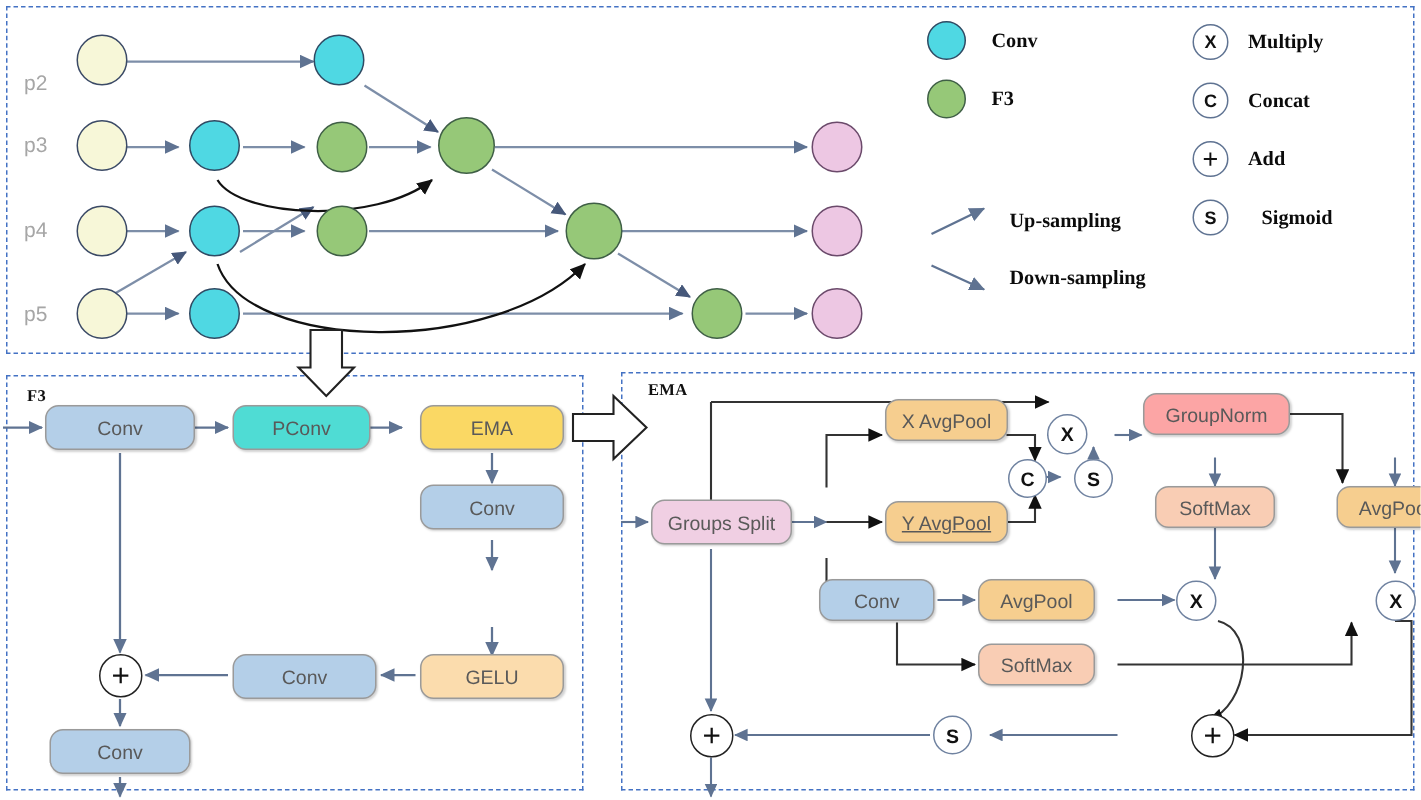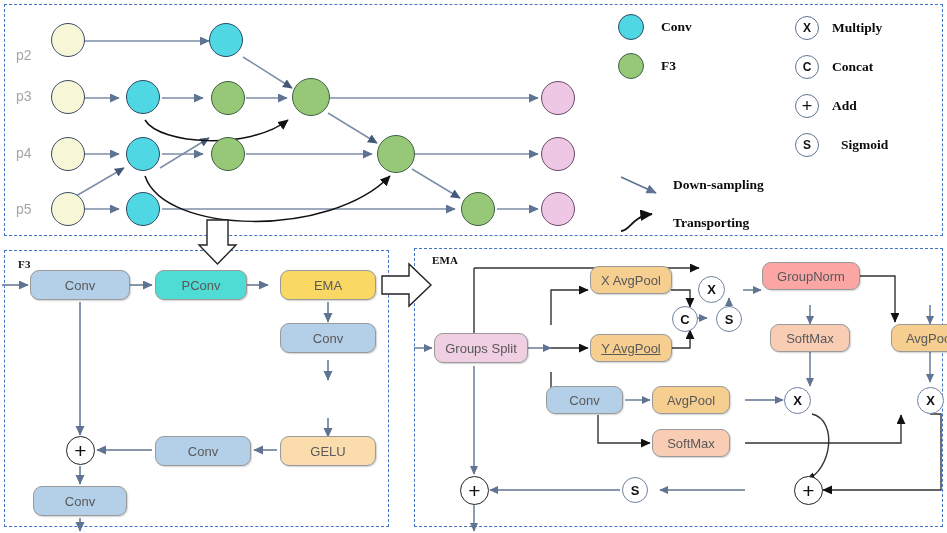--- a/index.html
+++ b/index.html
@@ -146,31 +146,31 @@
 
   <div class="lg-item" style="left:618px;top:14px;">
     <div class="lg-dot" style="background:#4fd8e3;border:1.4px solid #2f4a63;"></div>
     <div class="lg-txt" style="margin-left:17px;">Conv</div>
   </div>
   <div class="lg-item" style="left:618px;top:53px;">
     <div class="lg-dot" style="background:#96c878;border:1.4px solid #3f5f46;"></div>
     <div class="lg-txt" style="margin-left:17px;">F3</div>
   </div>
 
+  <div class="lg-item" style="left:618px;top:134px;">
+    <svg width="46" height="26">
+      <line x1="3" y1="22" x2="38" y2="5" stroke="#5f7392" stroke-width="1.6" marker-end="url(#ah)"></line>
+    </svg>
+    <div class="lg-txt" style="margin-left:9px;">Up-sampling</div>
+  </div>
   <div class="lg-item" style="left:618px;top:172px;">
     <svg width="46" height="26">
       <line x1="3" y1="5" x2="38" y2="21" stroke="#5f7392" stroke-width="1.6" marker-end="url(#ah)"></line>
     </svg>
     <div class="lg-txt" style="margin-left:9px;">Down-sampling</div>
-  </div>
-  <div class="lg-item" style="left:618px;top:210px;">
-    <svg width="46" height="26">
-      <path d="M3,21 C12,21 14,6 34,4" stroke="#111" stroke-width="1.8" fill="none" marker-end="url(#ahb)"></path>
-    </svg>
-    <div class="lg-txt" style="margin-left:9px;">Transporting</div>
   </div>
 
   <div class="lg-item" style="left:795px;top:16px;">
     <div class="lg-op">X</div>
     <div class="lg-txt" style="margin-left:13px;">Multiply</div>
   </div>
   <div class="lg-item" style="left:795px;top:55px;">
     <div class="lg-op">C</div>
     <div class="lg-txt" style="margin-left:13px;">Concat</div>
   </div>

